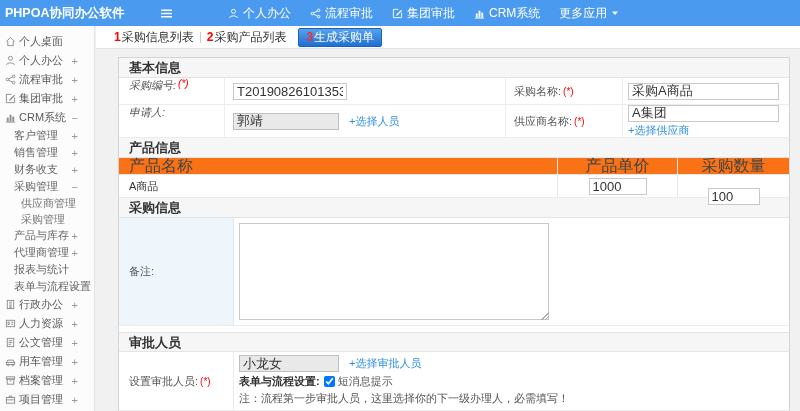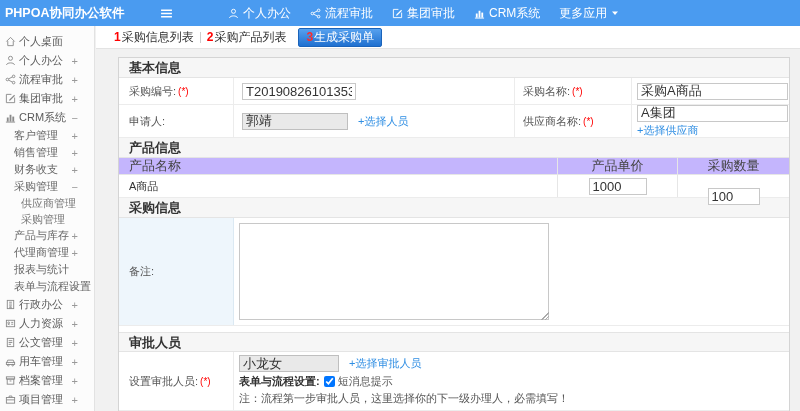--- a/index.html
+++ b/index.html
@@ -36,33 +36,33 @@
     color:#fff; height:19px; margin-left:6px; padding:0 7px; }
   .step.active .stepnum { color:#ff2a2a; }
 
   
   #main { position:absolute; left:96px; top:49px; right:0; bottom:0; background:#f1f1f1; }
   #panel { position:absolute; left:22px; top:8px; width:672px; background:#fff; border:1px solid #d4d4d4; }
   .sec-h { height:20px; line-height:20px; background:#f6f6f6; border-bottom:1px solid #e4e4e4;
     padding-left:10px; font-size:13px; font-weight:bold; color:#333; }
   .brow { display:flex; border-bottom:1px solid #ececec; align-items:stretch; font-size:11px; color:#555; }
   .r1 { height:27px; } .r2 { height:33px; }
-  .c-label { width:115px; padding-left:10px; display:flex; align-items:center; border-right:1px solid #ececec; }
+  .c-label { width:106px; padding-left:10px; display:flex; align-items:flex-start; border-right:1px solid #ececec;font-style:italic; }
   .c-f1 { width:281px; padding-left:8px; display:flex; align-items:center; border-right:1px solid #ececec; }
   .c-label2 { width:117px; padding-left:8px; display:flex; align-items:center; border-right:1px solid #ececec; }
   .c-f2 { flex:1; padding-left:5px; display:flex; flex-direction:column; justify-content:center; align-items:flex-start; }
   .req { color:#f00; margin-left:2px; font-size:10px; }
   .inp { height:17px; border:1px solid #c8c8c8; font-size:13px; padding:0 3px; color:#333; font-family:inherit; background:#fff; }
   .inp.ro { background:#e9e9e9; border-color:#bfbfbf; }
   .lnk { color:#2f8ee3; text-decoration:none; font-size:11px; cursor:pointer; }
   .ml10 { margin-left:10px; }
 
   
-  .pcols { display:flex; background:#c4b5fd; border-bottom:1px solid #e6e6e6; height:17px; align-items:center;
-    font-size:13px; color:#444; }
+  .pcols { display:flex; background:#f97316; border-bottom:1px solid #e6e6e6; height:17px; align-items:center;
+    font-size:16px; color:#444; }
   .prow  { display:flex; border-bottom:1px solid #ececec; height:23px; align-items:center; font-size:11px; color:#333; }
   .pc-name { flex:1; padding-left:10px; align-self:stretch; display:flex; align-items:center; }
   .pc-price { width:120px; text-align:center; border-left:1px solid #e6e6e6; align-self:stretch;
     display:flex; align-items:center; justify-content:center; }
   .pc-qty { width:112px; text-align:center; border-left:1px solid #e6e6e6; align-self:stretch;
     display:flex; align-items:center; justify-content:center; }
   .pc-price .inp { width:58px; } .pc-qty .inp { width:52px;margin-top:20px; }
 
   
   .nrow { display:flex; border-bottom:1px solid #ececec; }

